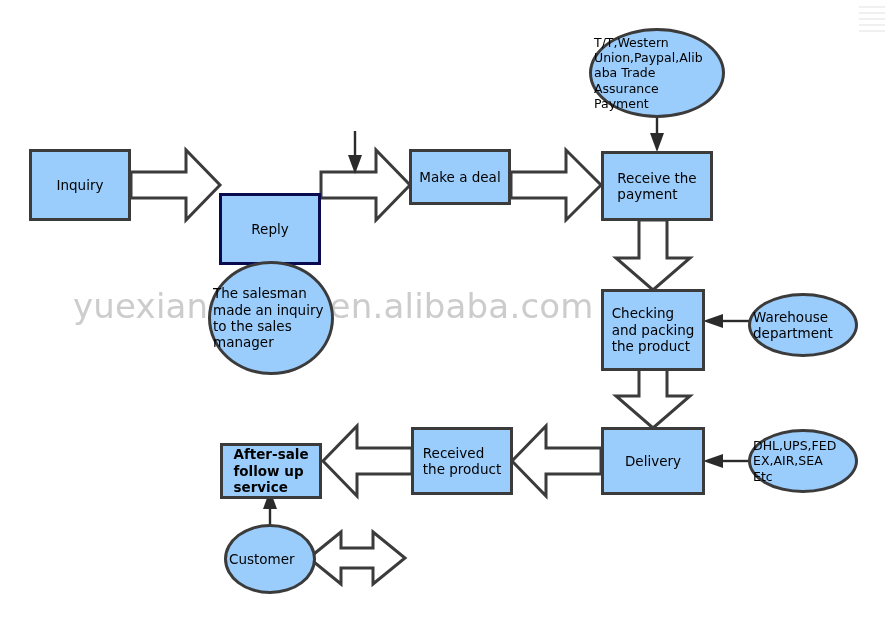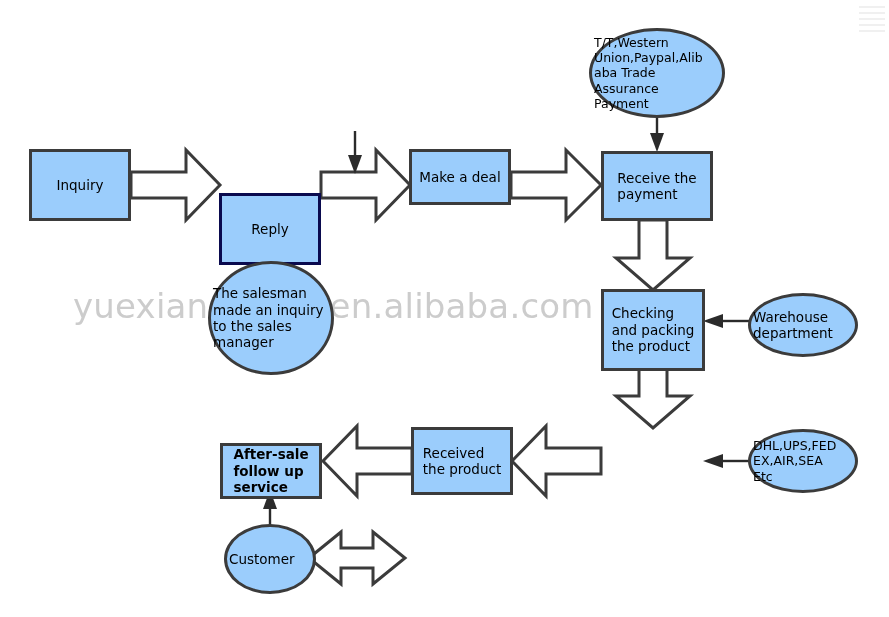--- a/index.html
+++ b/index.html
@@ -153,20 +153,23 @@
     <span class="lbl">Receive the
 payment</span>
   </div>
 
   <div class="node" style="left:601px; top:289px; width:104px; height:82px;">
     <span class="lbl">Checking
 and packing
 the product</span>
   </div>
 
+  <div class="node" style="left:601px; top:427px; width:104px; height:68px;">
+    <span class="lbl">Delivery</span>
+  </div>
 
   <div class="node" style="left:411px; top:427px; width:102px; height:68px;">
     <span class="lbl">Received
 the product</span>
   </div>
 
   <div class="node" style="left:220px; top:443px; width:102px; height:56px;font-weight:bold;">
     <span class="lbl">After-sale
 follow up
 service</span>

